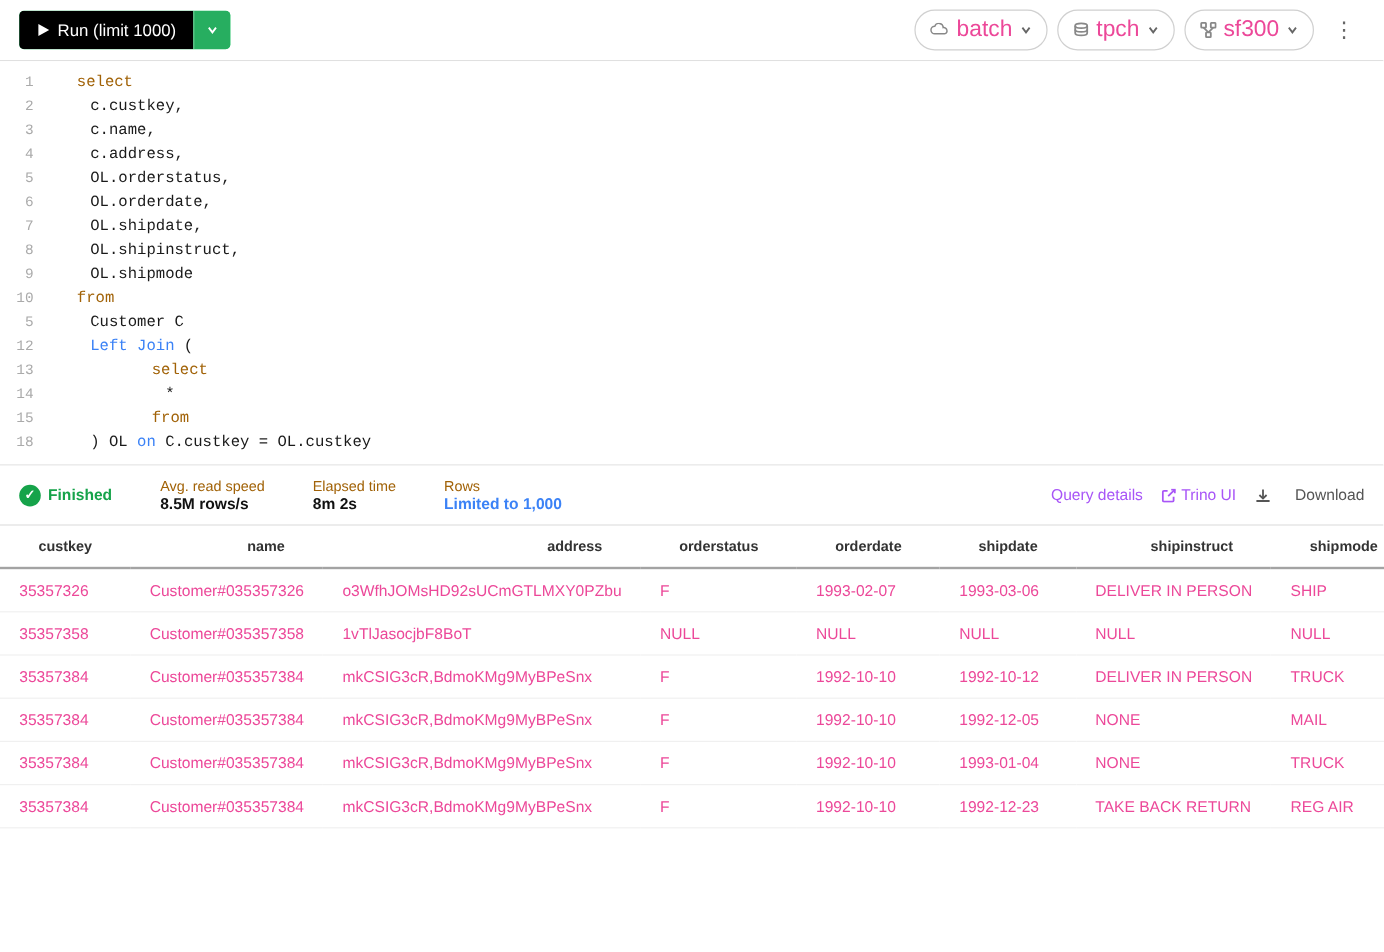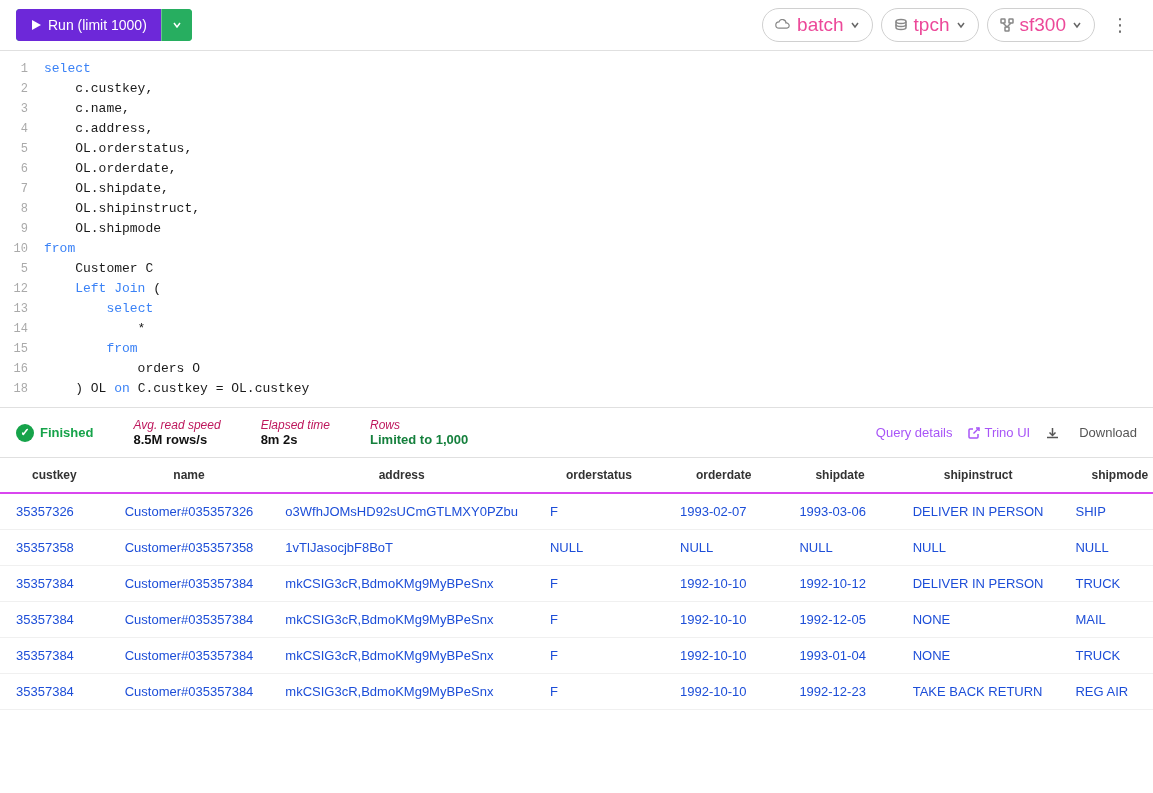--- a/index.html
+++ b/index.html
@@ -27,21 +27,21 @@
       cursor: pointer;
       font-size: 14px;
       font-weight: 500;
       overflow: hidden;
     }
     .run-btn-main {
       display: flex;
       align-items: center;
       gap: 6px;
       padding: 8px 14px;
-      background: #6d28d9;
+      background: #000000;
     }
     .run-btn-dropdown {
       padding: 8px 10px;
       background: #27ae60;
       border-left: 1px solid rgba(255,255,255,0.3);
     }
 
     .pill-btn {
       display: flex;
       align-items: center;
@@ -83,21 +83,21 @@
       min-width: 36px;
       text-align: right;
       color: #aaa;
       padding-right: 16px;
       user-select: none;
       font-size: 12px;
     }
     .code-content { white-space: pre; }
 
     
-    .kw { color: #3b82f6; font-weight: 500; } 
+    .kw { color: #a16207; font-weight: 500; margin-left: 20px; } 
     .kw2 { color: #3b82f6; font-weight: 500; } 
     .id { color: #1a1a1a; }
 
     
     .status-bar {
       display: flex;
       align-items: center;
       padding: 10px 16px;
       border-bottom: 1px solid #e0e0e0;
       gap: 40px;
@@ -114,23 +114,23 @@
       width: 18px; height: 18px;
       border-radius: 50%;
       background: #16a34a;
       display: flex;
       align-items: center;
       justify-content: center;
       color: white;
       font-size: 11px;
     }
     .stat-group { display: flex; flex-direction: column; }
-    .stat-label { color: #be185d; font-size: 12px; font-style: italic; }
+    .stat-label { color: #a16207; font-size: 12px; }
     .stat-value { font-weight: 600; font-size: 13px; color: #111; }
-    .stat-value-limited { font-size: 13px; font-weight: 600; color: #15803d; }
+    .stat-value-limited { font-size: 13px; font-weight: 600; color: #3b82f6; }
 
     .status-bar-right {
       margin-left: auto;
       display: flex;
       align-items: center;
       gap: 16px;
     }
     .query-details-btn {
       color: #a855f7;
       background: none;
@@ -157,34 +157,34 @@
       color: #555;
       background: none;
       border: none;
       cursor: pointer;
       font-size: 13px;
     }
 
     
     .results-table { width: 100%; border-collapse: collapse; }
     .results-table th {
-      text-align: center;
+      text-align: right;
       padding: 10px 32px;
-      border-bottom: 2px solid #d946ef;
+      border-bottom: 2px solid #a3a3a3;
       font-weight: 600;
       font-size: 12px;
       color: #333;
       background: #fff;
       white-space: nowrap;
     }
     .results-table td {
       padding: 10px 16px;
       border-bottom: 1px solid #f0f0f0;
       font-size: 13px;
-      color: #1d4ed8;
+      color: #ec4899;
       white-space: nowrap;
     }
   </style>
 </head>
 <body>
 
 <div class="toolbar">
   <div class="toolbar-left">
     <button class="run-btn">
       <span class="run-btn-main">
@@ -293,24 +293,20 @@
     </div>
     <div class="code-line">
       <span class="line-num">14</span>
       <span class="code-content"><span class="id">            *</span></span>
     </div>
     <div class="code-line">
       <span class="line-num">15</span>
       <span class="code-content"><span class="id">        </span><span class="kw">from</span></span>
     </div>
     <div class="code-line">
-      <span class="line-num">16</span>
-      <span class="code-content"><span class="id">            orders O</span></span>
-    </div>
-    <div class="code-line">
       <span class="line-num">18</span>
       <span class="code-content"><span class="id">    ) OL </span><span class="kw2">on</span><span class="id"> C.custkey = OL.custkey</span></span>
     </div>
   </div>
 
 <div class="status-bar">
   <div class="status-finished">
     <div class="status-check">✓</div>
     <span>Finished</span>
   </div>

